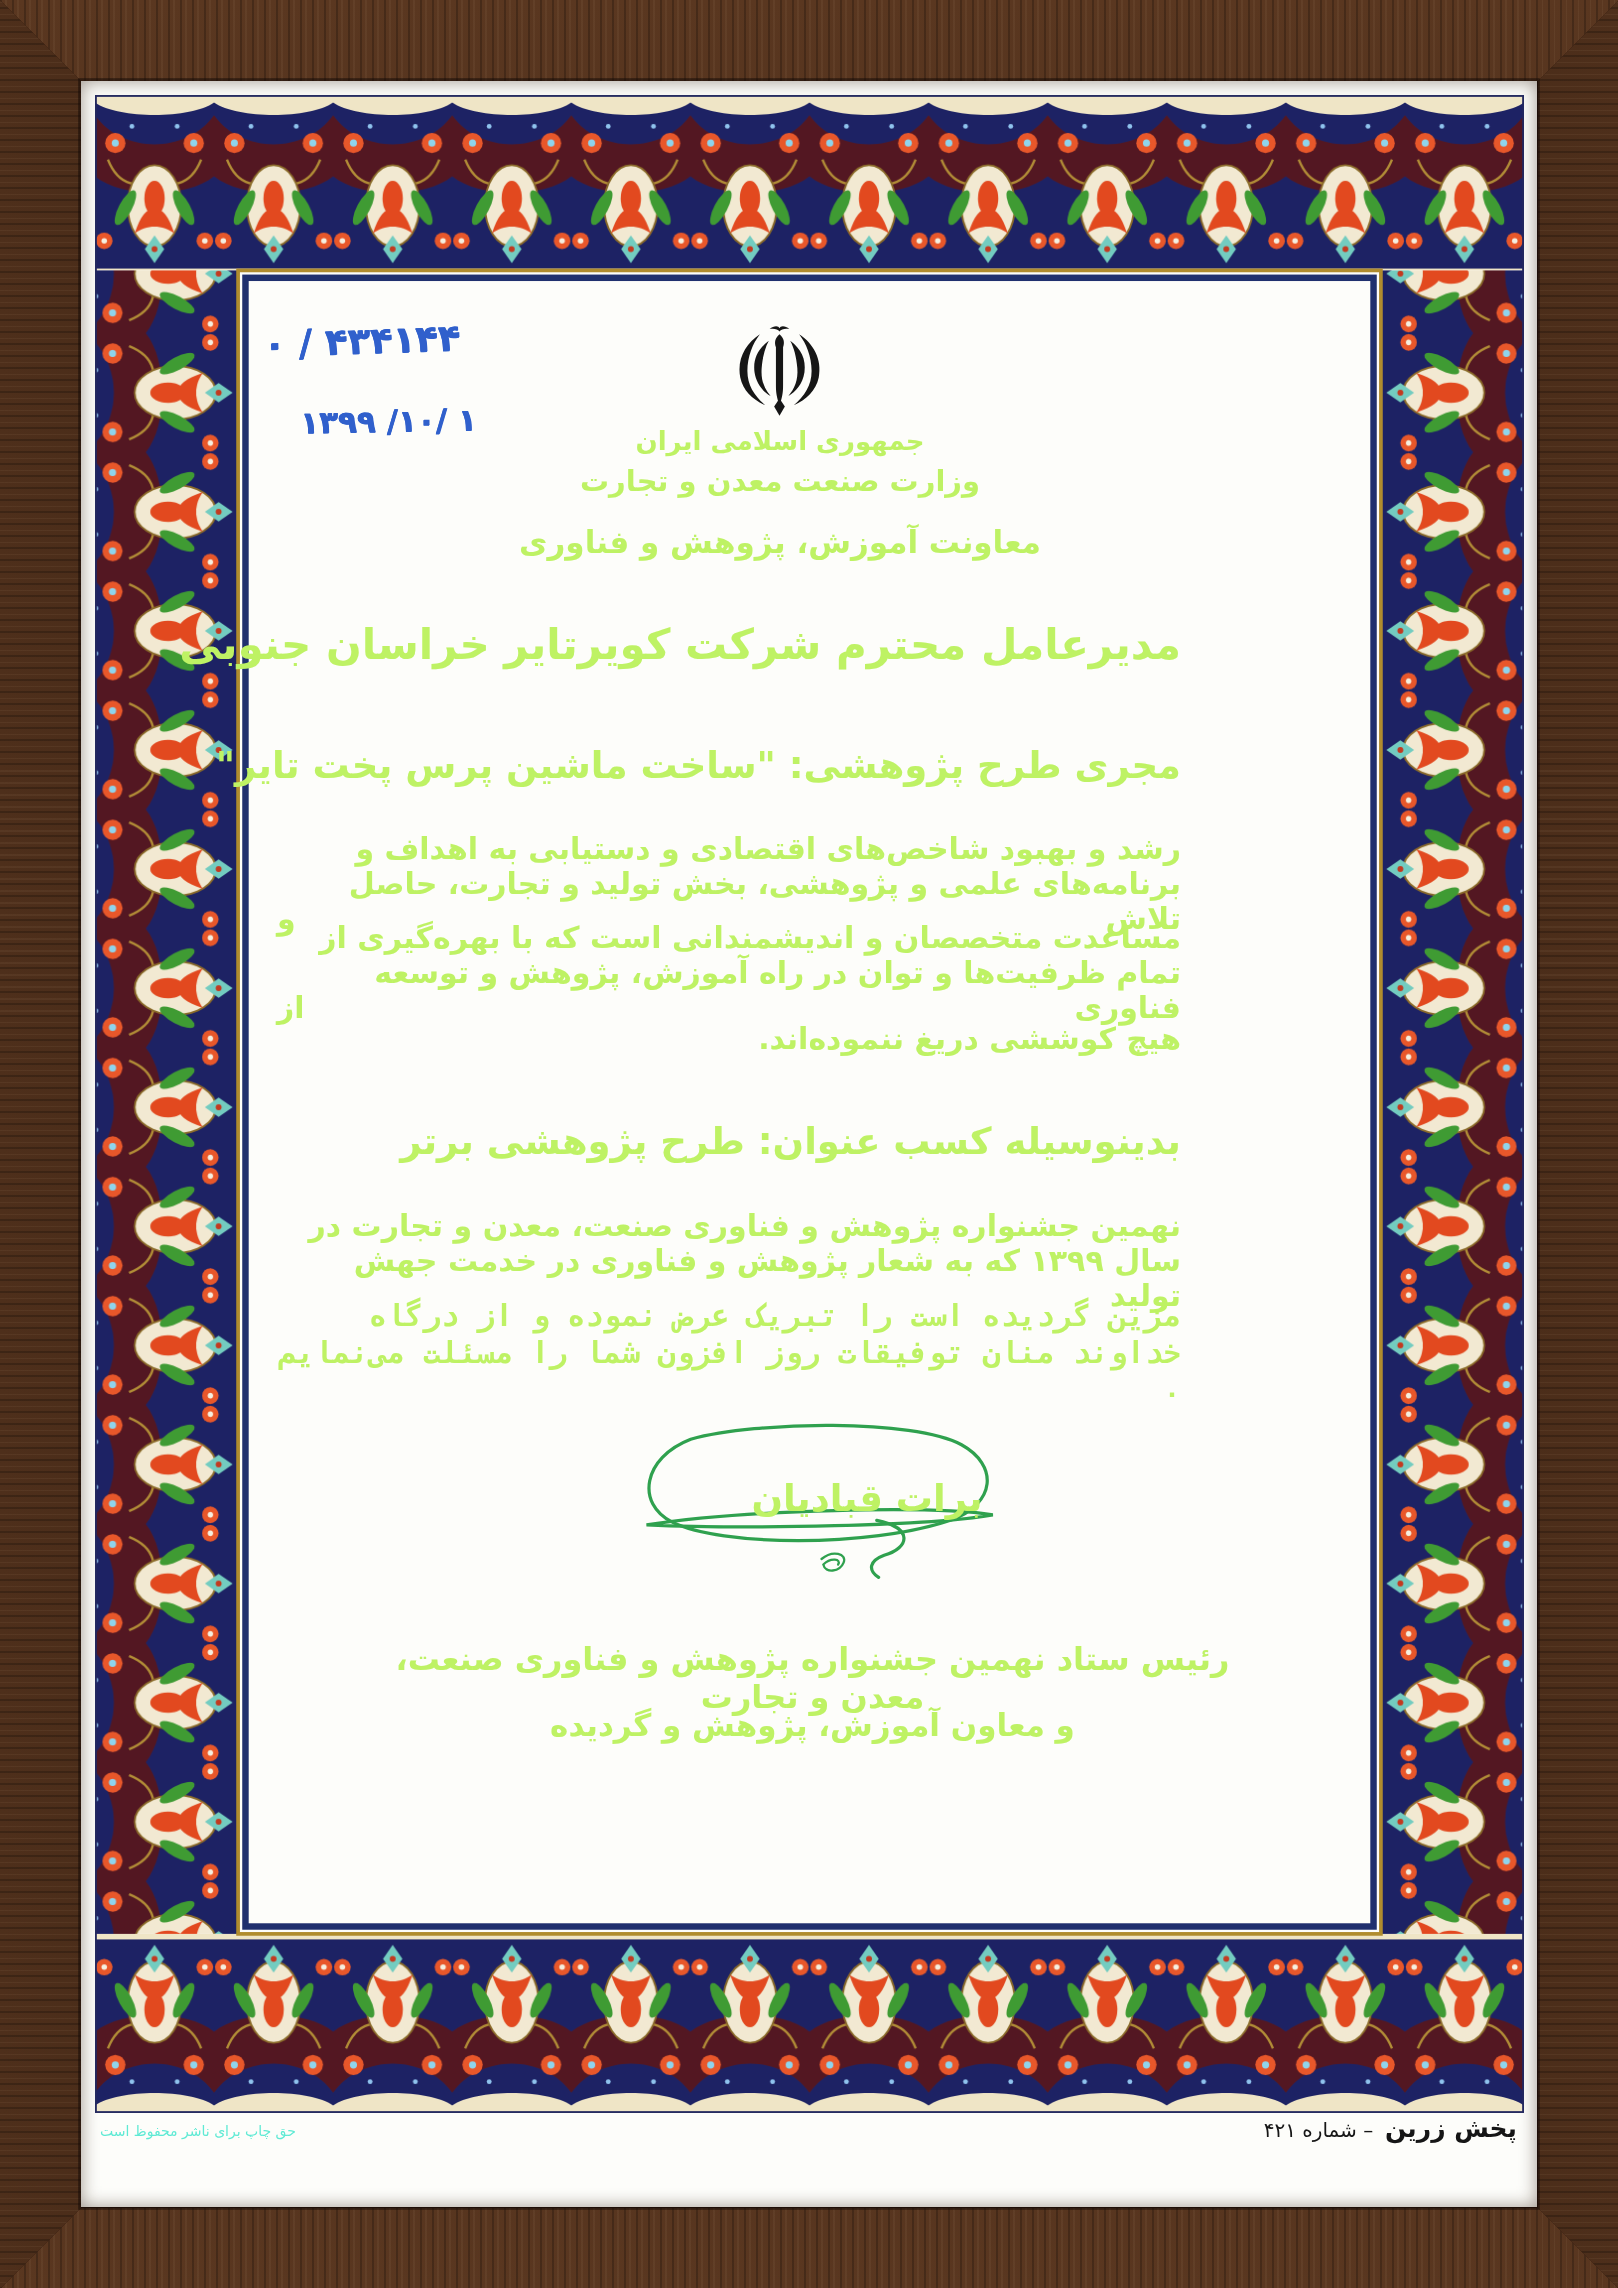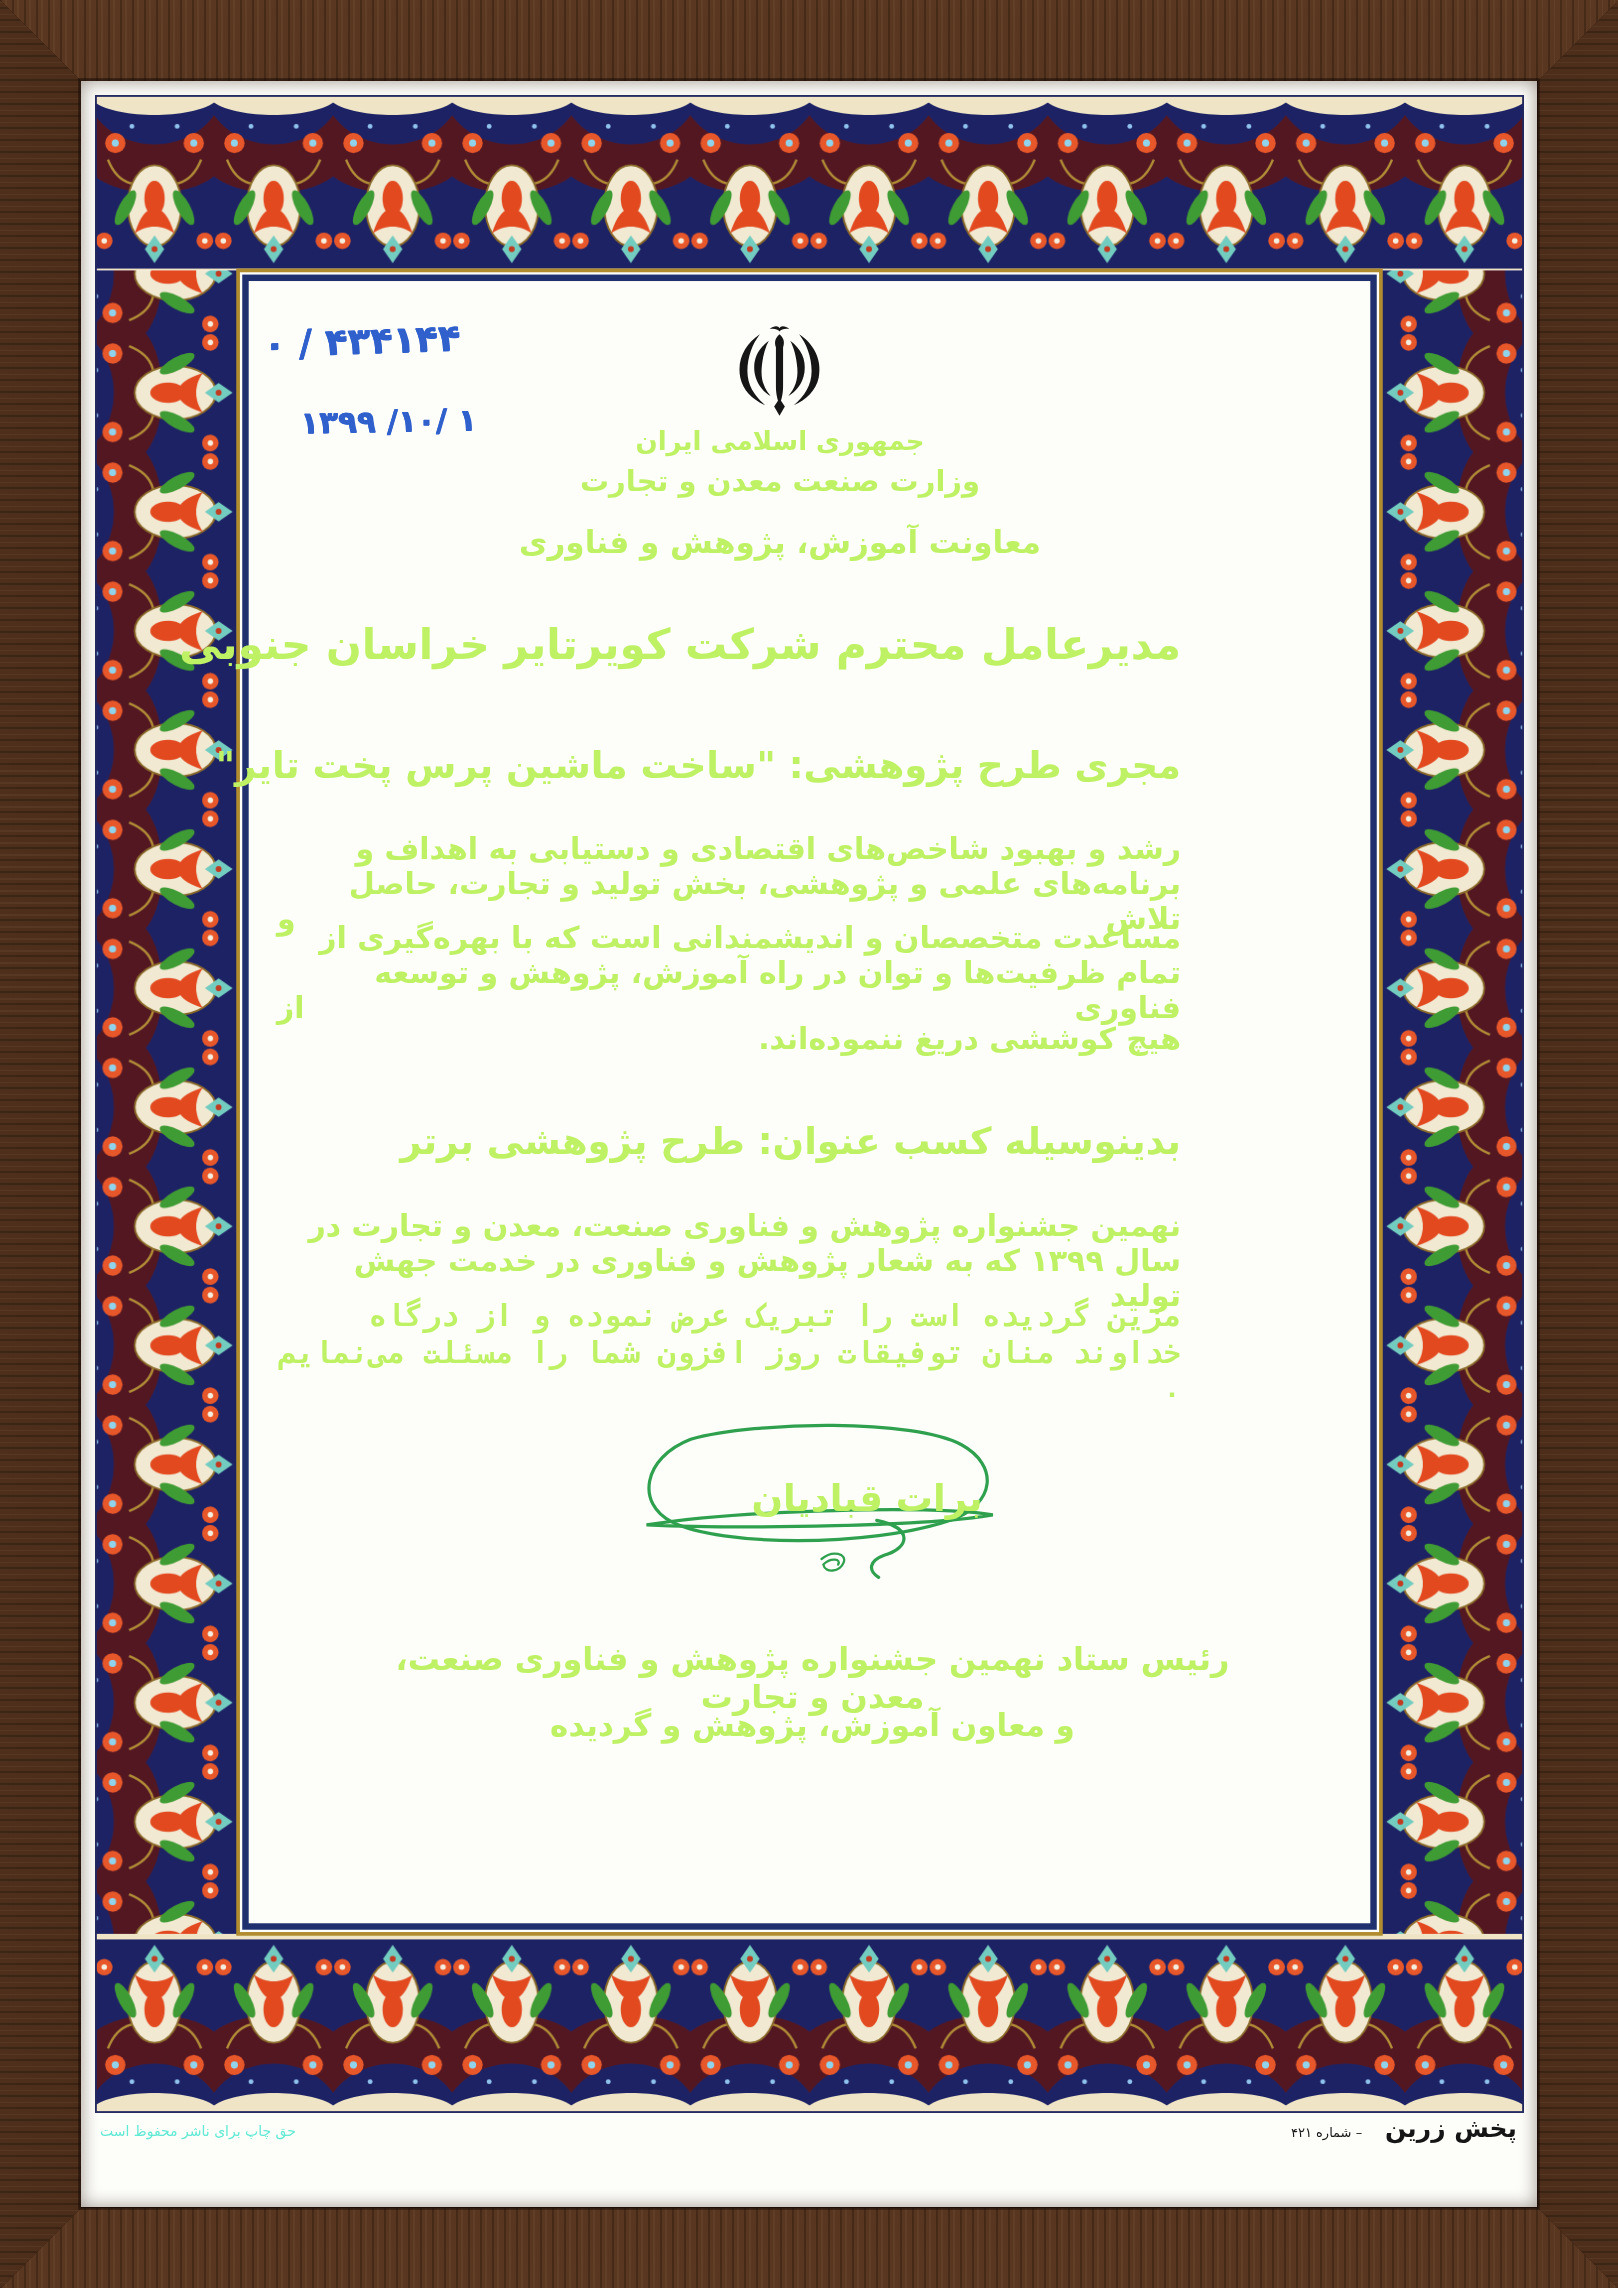--- a/index.html
+++ b/index.html
@@ -129,17 +129,17 @@
     </g>
   </svg>
   <div class="abs fa center" style="left:738px;top:1477px;width:258px;font-size:37px;">برات قبادیان</div>
 
   <div class="abs fa center" style="left:388px;top:1640px;width:849px;font-size:32px;">رئیس ستاد نهمین جشنواره پژوهش و فناوری صنعت، معدن و تجارت</div>
   <div class="abs fa center" style="left:388px;top:1707px;width:849px;font-size:31px;">و معاون آموزش، پژوهش و گردیده</div>
 
   <div class="abs" style="left:100px;top:2123px;font-size:14px;color:#5eead4;direction:rtl;font-family:'DejaVu Sans',sans-serif;">حق چاپ برای ناشر محفوظ است</div>
   <div class="abs" style="right:102px;top:2114px;direction:rtl;font-family:'DejaVu Sans',sans-serif;color:#161616;">
     <span style="font-size:25px;font-weight:bold;">پخش زرین</span>
-    <span style="font-size:13px;margin-right:18px;">– شماره ۴۲۱</span>
+    <span style="font-size:20px;margin-right:7px;">– شماره ۴۲۱</span>
   </div>
 
 </div>
 
 
 </body></html>

